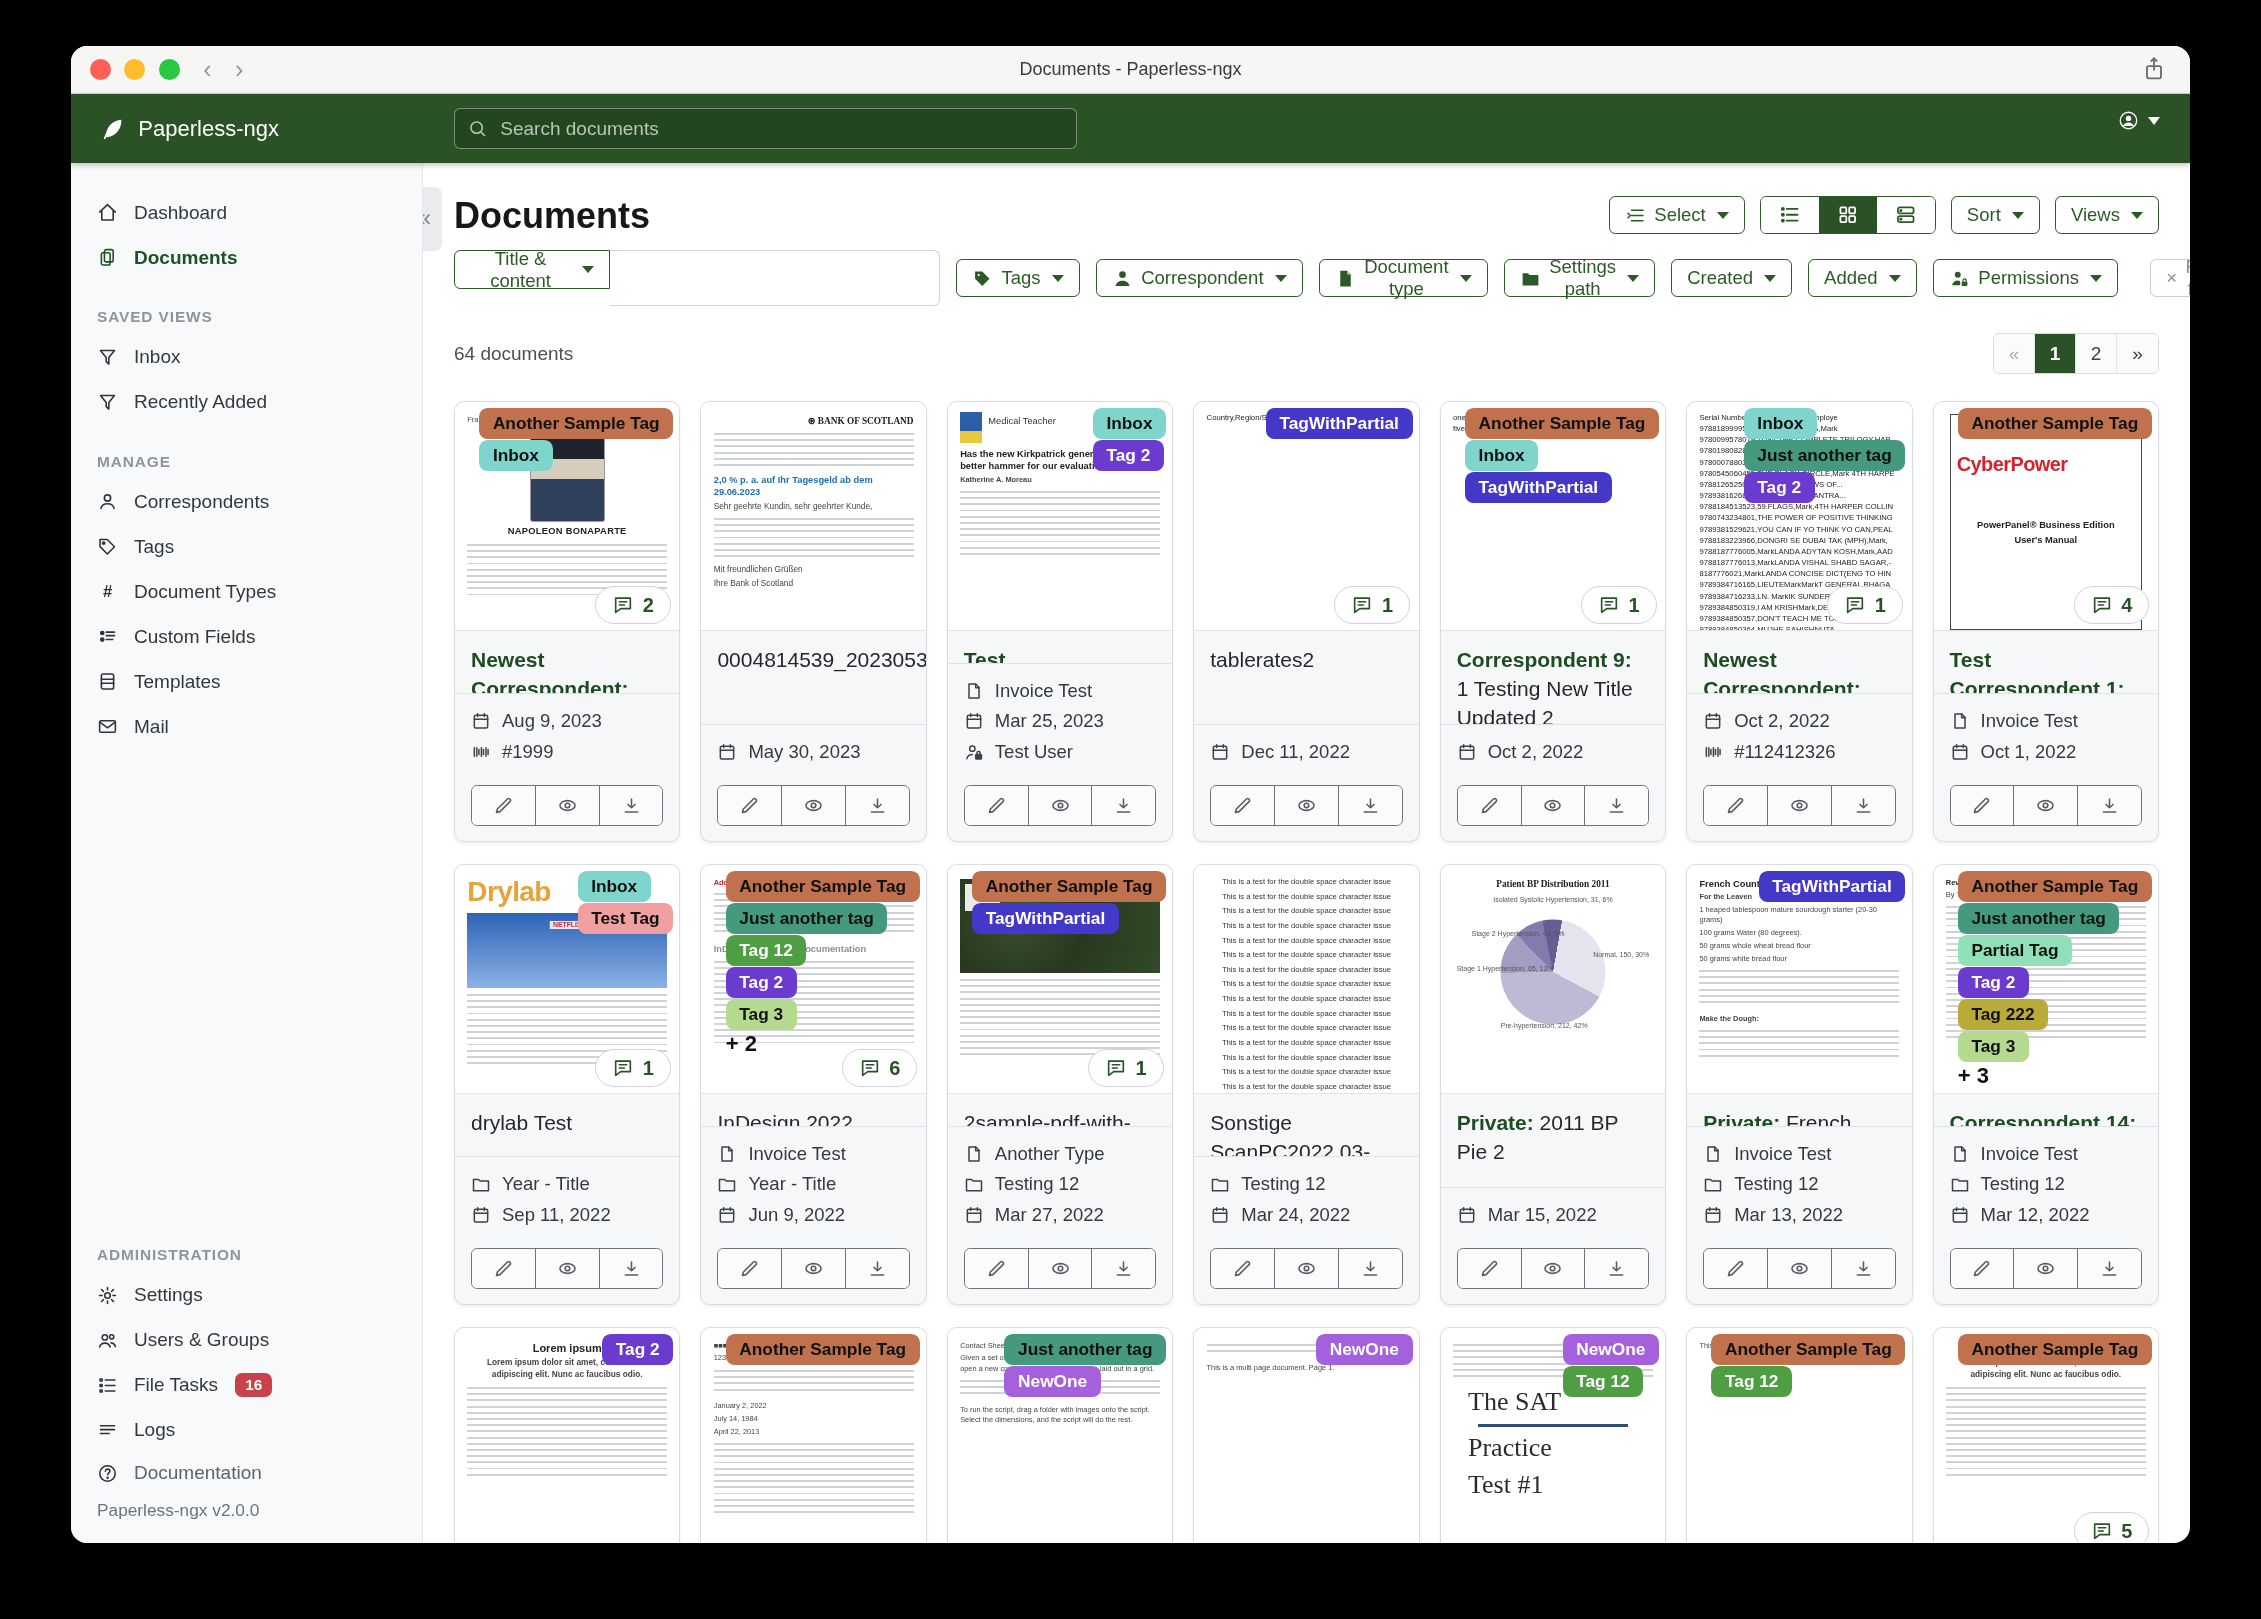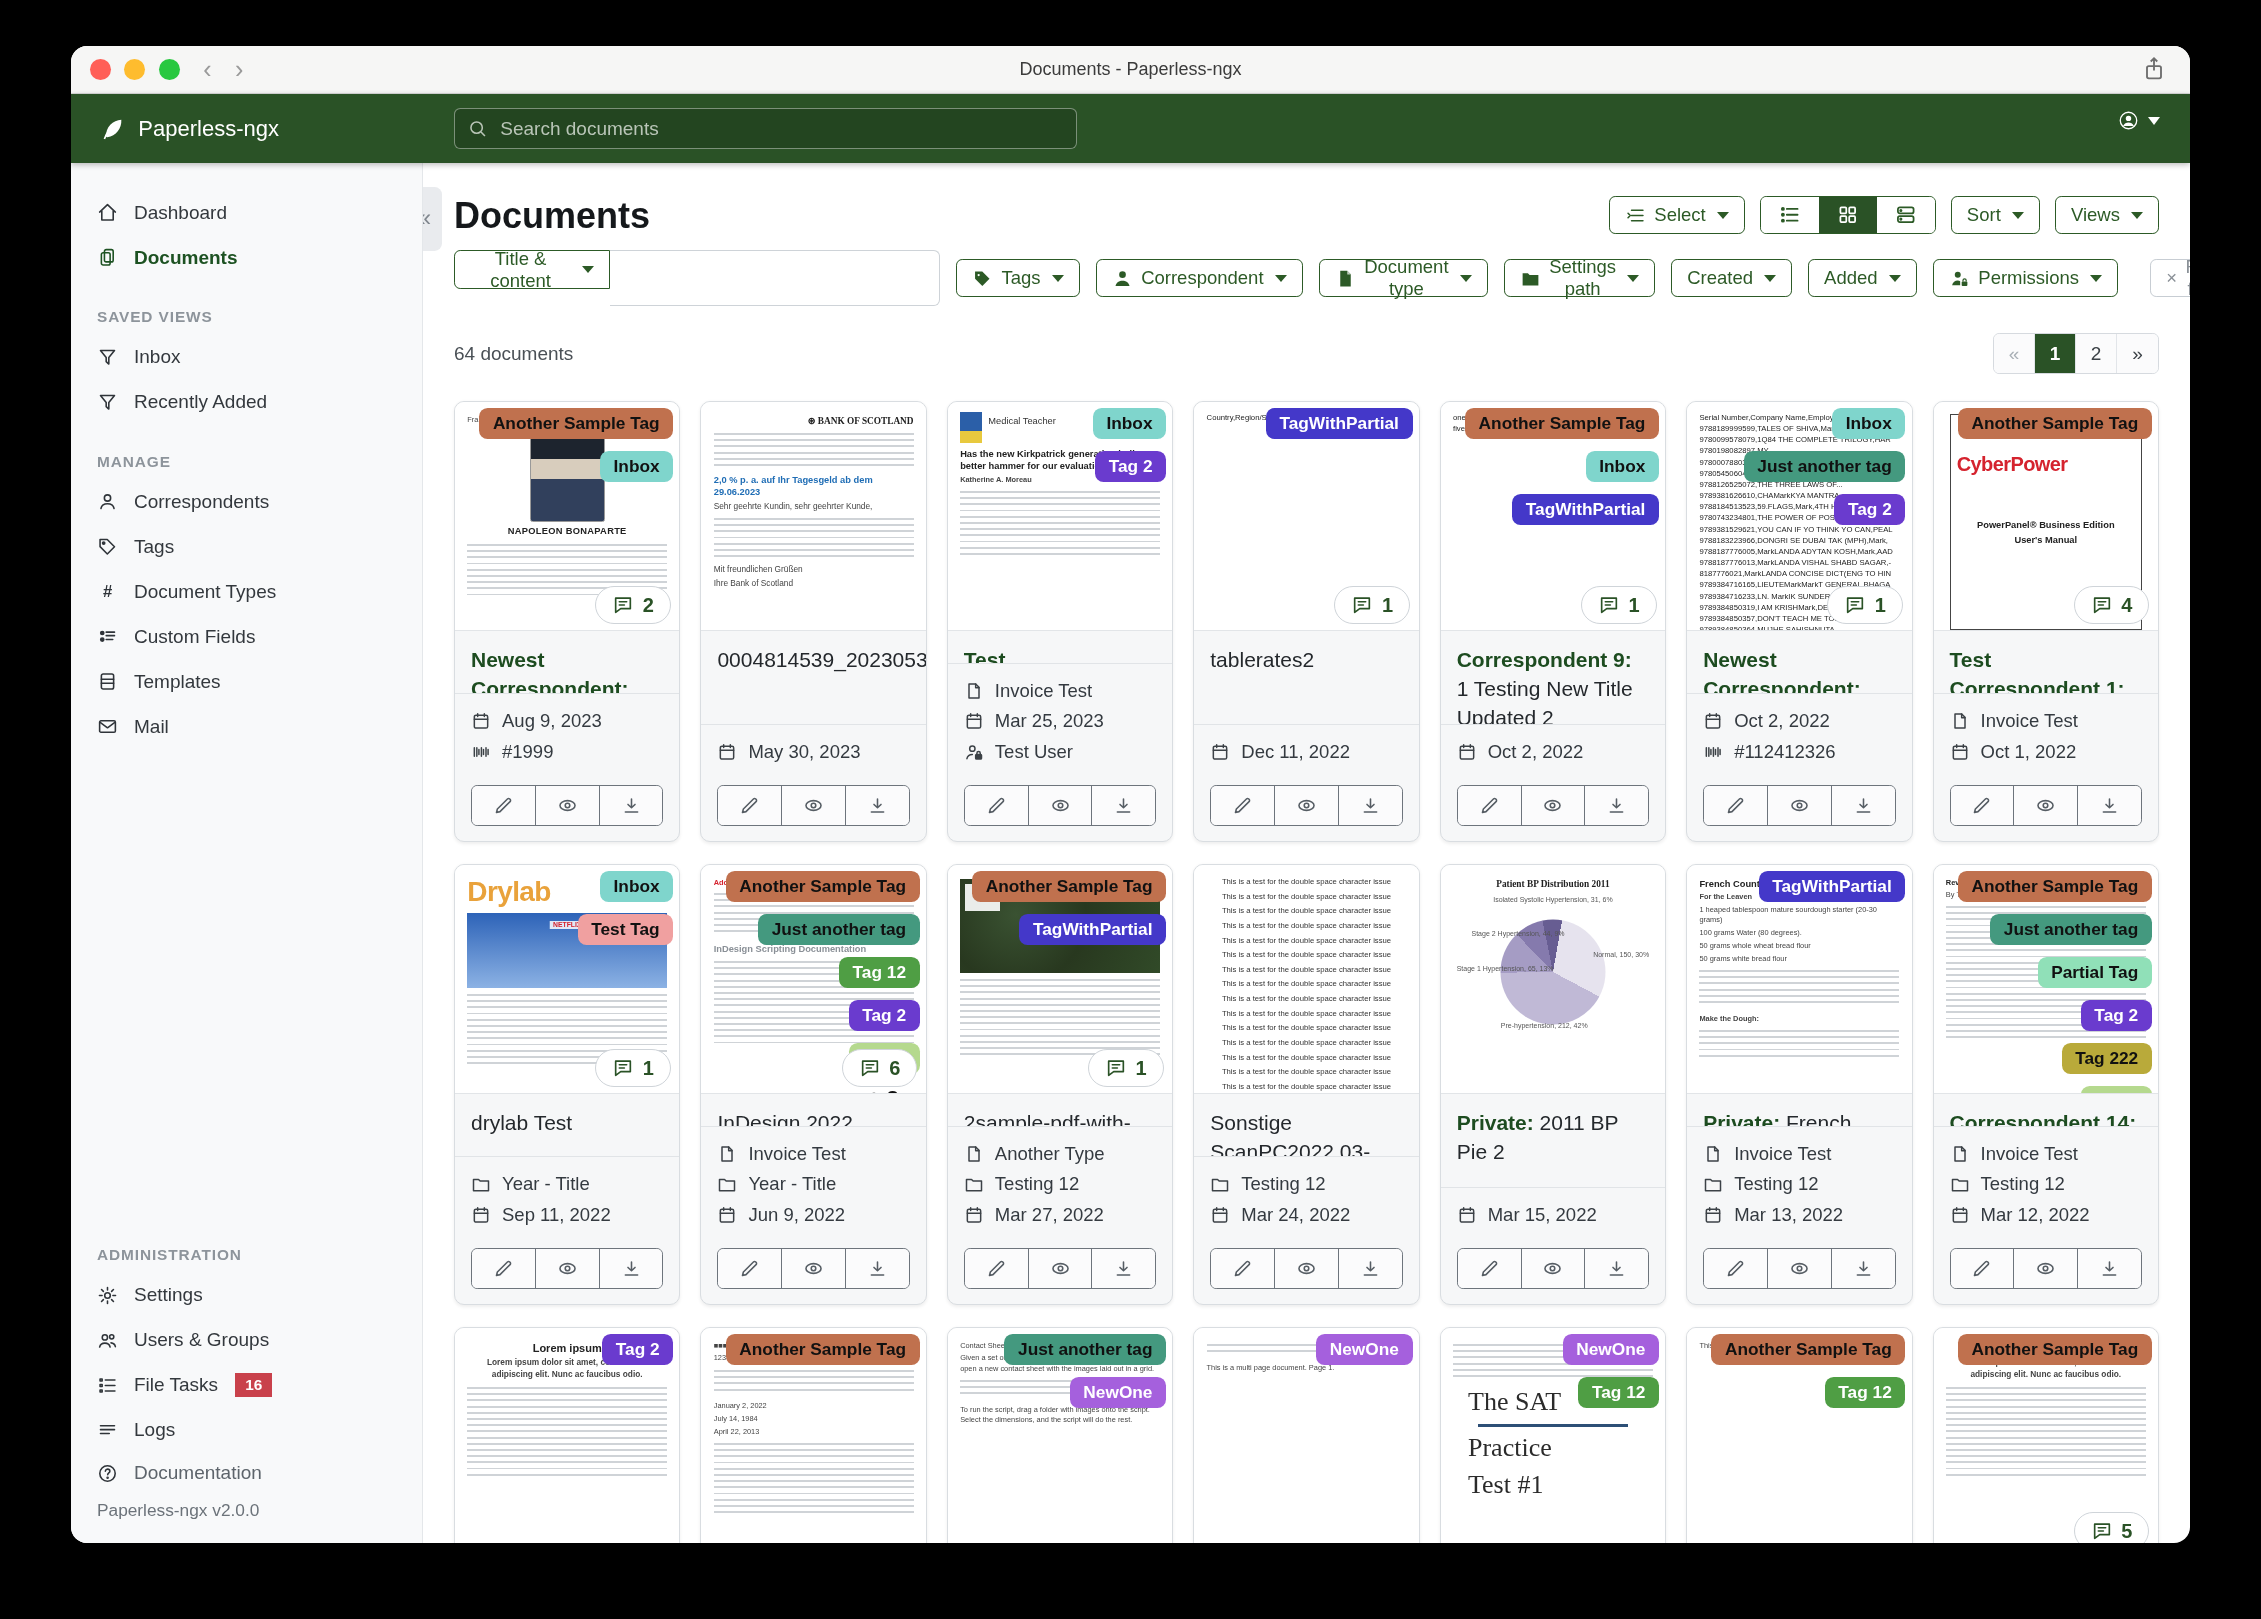--- a/index.html
+++ b/index.html
@@ -26,21 +26,21 @@
   .avatar svg{width:37px;height:37px;}
   .avatar .caret{width:0;height:0;border-left:6.8px solid transparent;border-right:6.8px solid transparent;border-top:8px solid #fff;}
   
   .main{flex:1;display:flex;min-height:0;}
   .sidebar{width:352px;flex:none;background:#f8f9fa;border-right:1.2px solid #e4e7ea;padding-top:27px;display:flex;flex-direction:column;box-sizing:border-box;}
   .side-item{display:flex;align-items:center;gap:16px;padding:0 0 0 26px;height:45px;font-size:19px;color:#33383d;cursor:pointer;}
   .side-item .icn{color:#2f3439;}
   .side-item.active{color:#1d5222;font-weight:700;}
   .side-item.active .icn{color:#1d5222;}
   .side-label{font-size:15.4px;font-weight:700;letter-spacing:0.9px;color:#8d949b;margin:28px 0 8.6px 26px;}
-  .side-badge{background:#c9414b;color:#fff;font-size:15.4px;font-weight:700;border-radius:0;padding:3.1px 10px;margin-left:1.2px;}
+  .side-badge{background:#c9414b;color:#fff;font-size:15.4px;font-weight:700;border-radius:7px;padding:3.1px 10px;margin-left:1.2px;}
   .flex-sp{flex:1;}
   .side-foot{color:#6c737a;}
   .side-foot .side-item{height:41px;color:#5d646b;}
   .side-version{font-size:17.3px;color:#6c737a;margin:6.2px 0 22px 26px;}
   .icn{display:inline-flex;}
   .icn svg{width:21px;height:21px;}
   
   .content{flex:1;position:relative;padding:0 31px;box-sizing:border-box;overflow:hidden;display:flex;flex-direction:column;}
   .collapse{position:absolute;left:-16px;top:23.5px;width:35px;height:64px;border:none;background:#e9ebee;border-radius:7.4px;color:#80878e;font-size:23.5px;cursor:pointer;}
   .page-head{display:flex;align-items:flex-end;justify-content:space-between;margin-top:5px;}
@@ -66,21 +66,21 @@
   .page-cell{min-width:41px;padding:0 6.2px;display:flex;align-items:center;justify-content:center;font-size:19px;color:#3c4247;background:#fbfbfc;border-right:1.2px solid #e2e5e9;cursor:pointer;box-sizing:border-box;}
   .page-cell:last-child{border-right:none;}
   .page-cell.dim{color:#a9b0b6;}
   .page-cell.active{background:#2a5226;color:#fff;font-weight:700;}
   
   .cards{display:grid;grid-template-columns:repeat(7,1fr);gap:22px 20px;margin-top:27px;}
   .card{height:439px;background:#f6f7f8;border:1.2px solid #d9dde1;border-radius:10px;overflow:hidden;display:flex;flex-direction:column;box-shadow:0 1.2px 3.7px rgba(0,0,0,.07);}
   .thumb{height:228px;flex:none;background:#fff;position:relative;overflow:hidden;border-bottom:1.2px solid #e2e5e8;}
   .thumb-inner{position:absolute;inset:0;padding:10px 12.3px;overflow:hidden;}
   .thumb.framed .thumb-inner{border:1.2px solid #444;margin:12.3px 16px 0 16px;padding:6.2px;}
-  .tagstack{position:absolute;top:6.2px;right:6.2px;display:flex;flex-direction:column;align-items:flex-end;gap:12px;z-index:3;}
+  .tagstack{position:absolute;top:6.2px;right:6.2px;display:flex;flex-direction:column;align-items:flex-start;gap:1px;z-index:3;}
   .chip{font-size:17.3px;font-weight:700;padding:5px 13.6px;border-radius:8.6px;white-space:nowrap;}
   .chip-extra{font-size:22px;font-weight:700;color:#111;margin-right:21px;}
   .cbadge{position:absolute;right:8.6px;bottom:6.2px;background:#fff;border:1.2px solid #cfd4d9;border-radius:617px;display:flex;align-items:center;gap:8.6px;padding:6.2px 16px;z-index:4;}
   .cbadge .icn{color:#2a5226;}
   .cbadge .icn svg{width:22px;height:22px;}
   .cbadge b{color:#2a5226;font-size:20px;}
   .cbody{flex:1;padding:13.6px 16px 3.7px 16px;overflow:hidden;}
   .ctitle{font-size:21px;line-height:1.4;color:#24282c;}
   .ctitle .corr{color:#1d4c20;font-weight:700;}
   .cmeta{border-top:1.2px solid #e1e4e7;padding:7.4px 16px 2.5px 16px;flex:none;}

